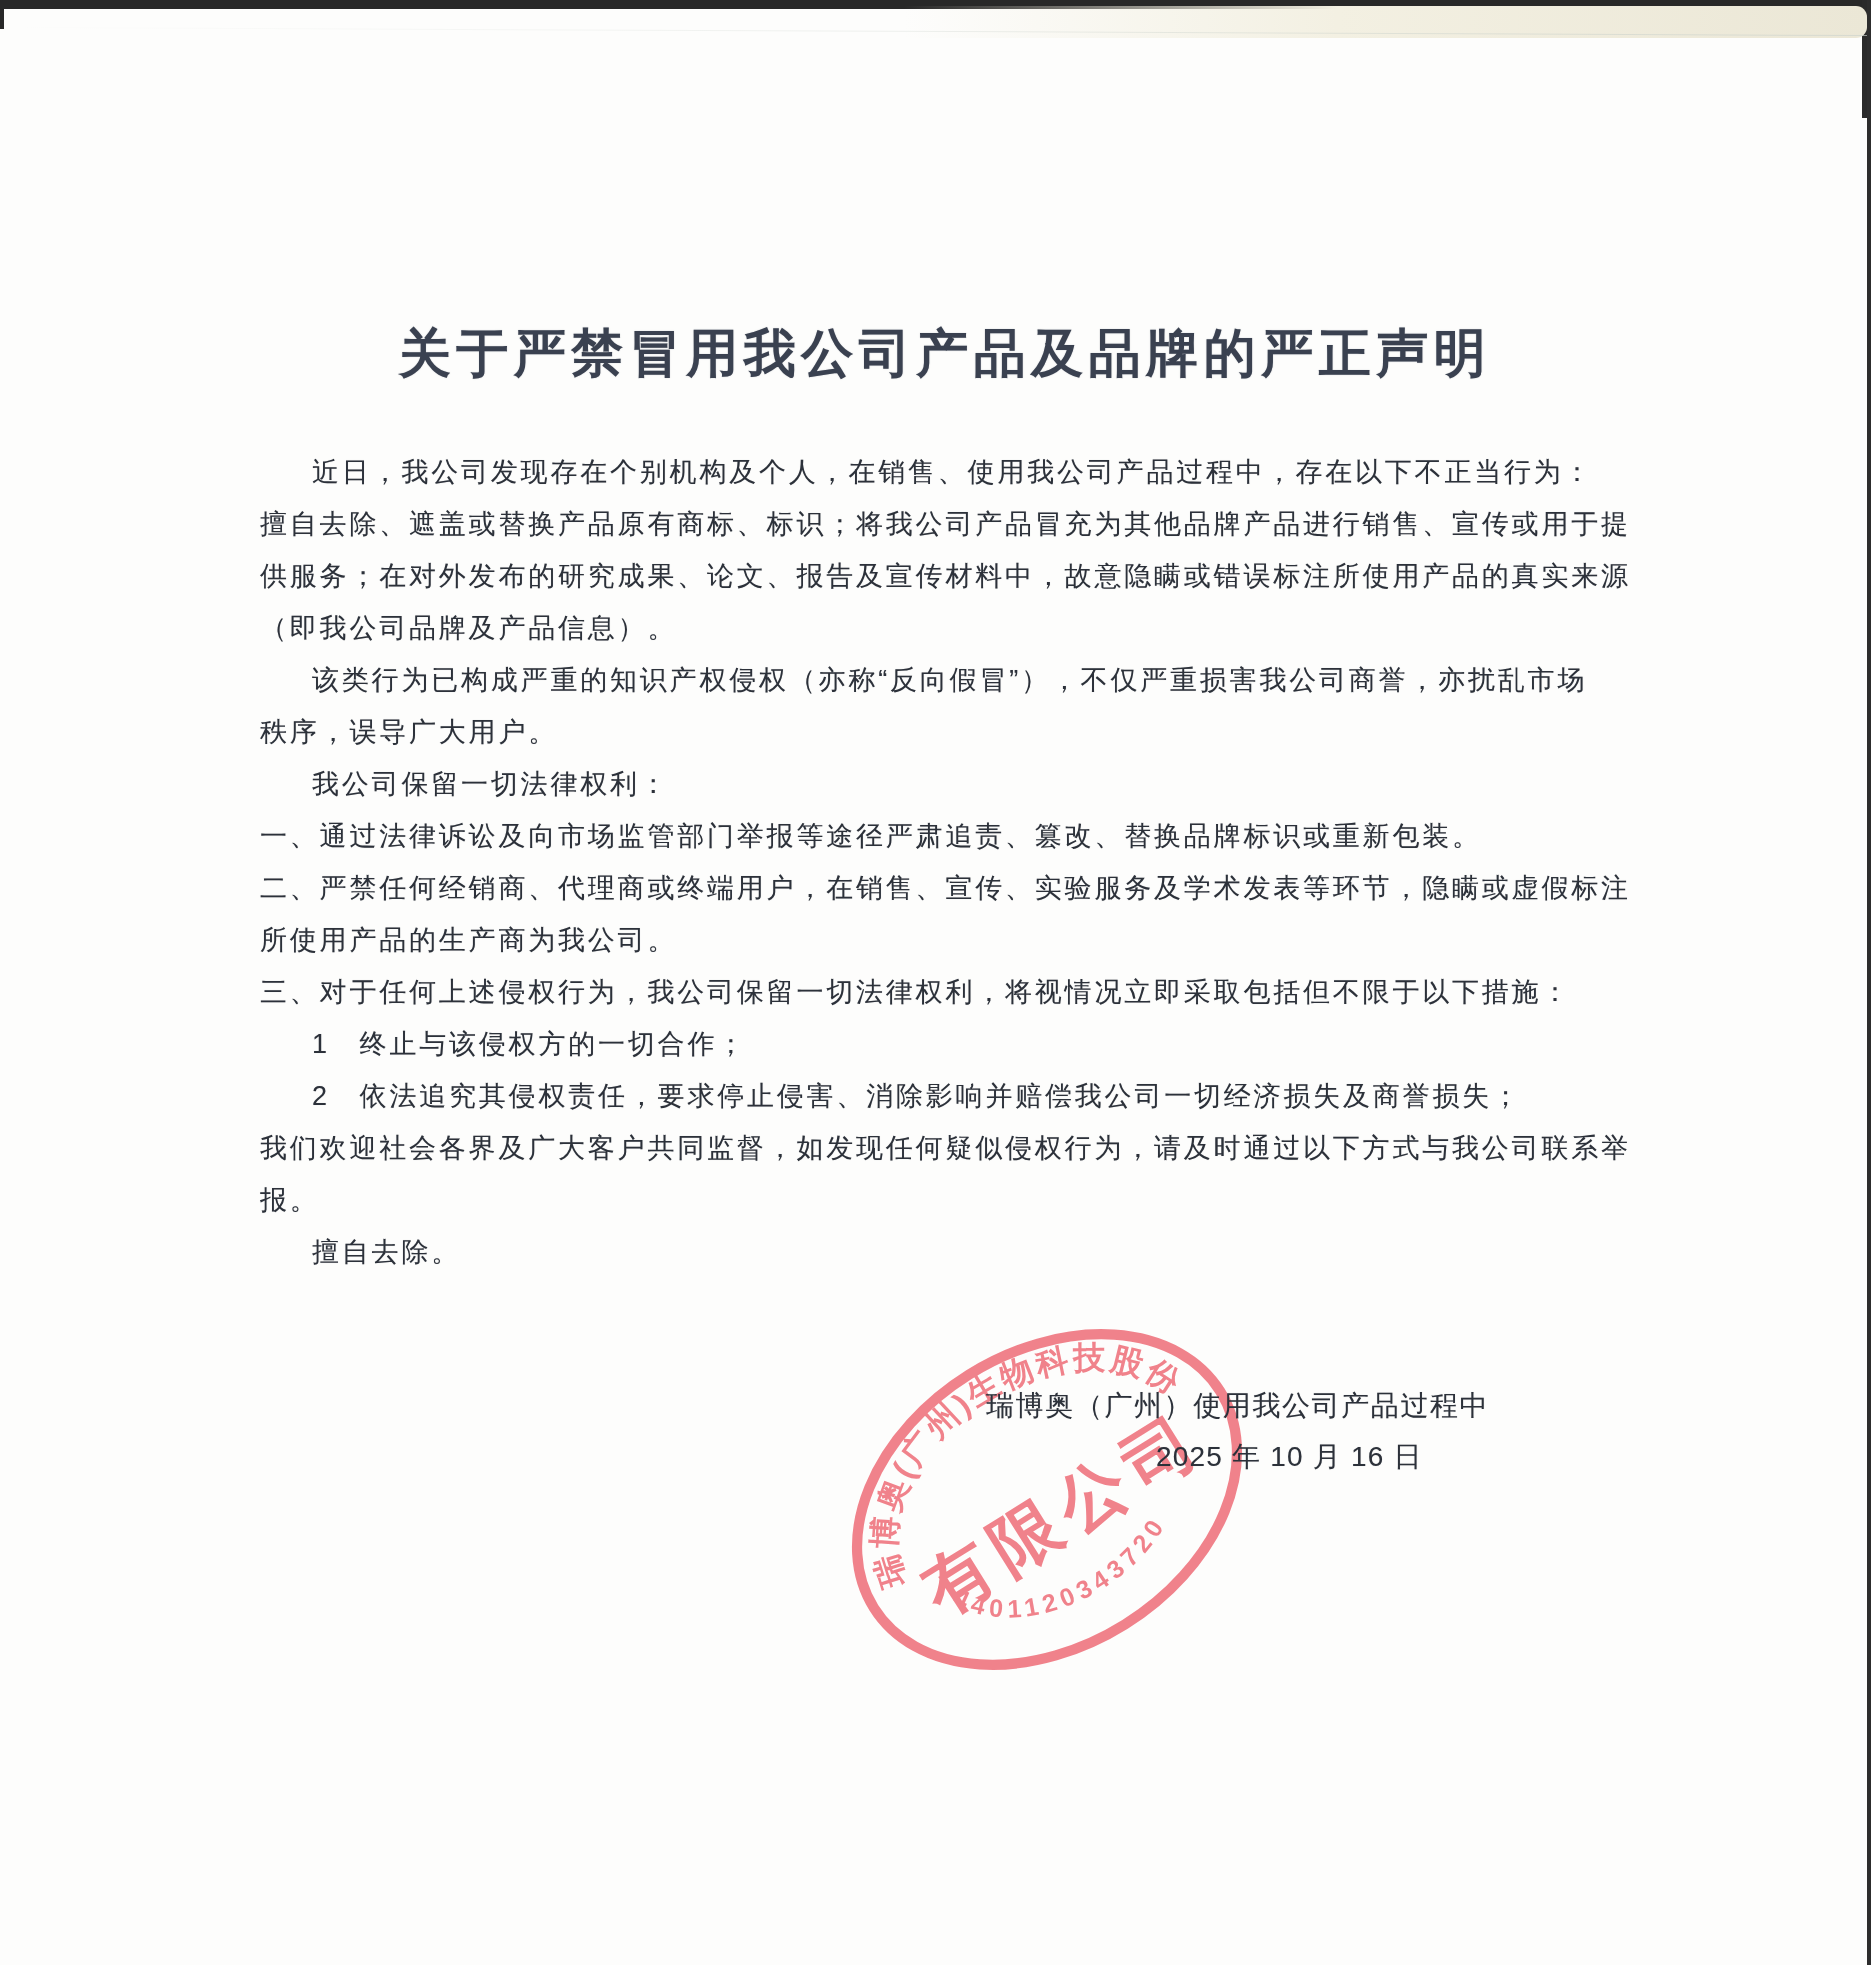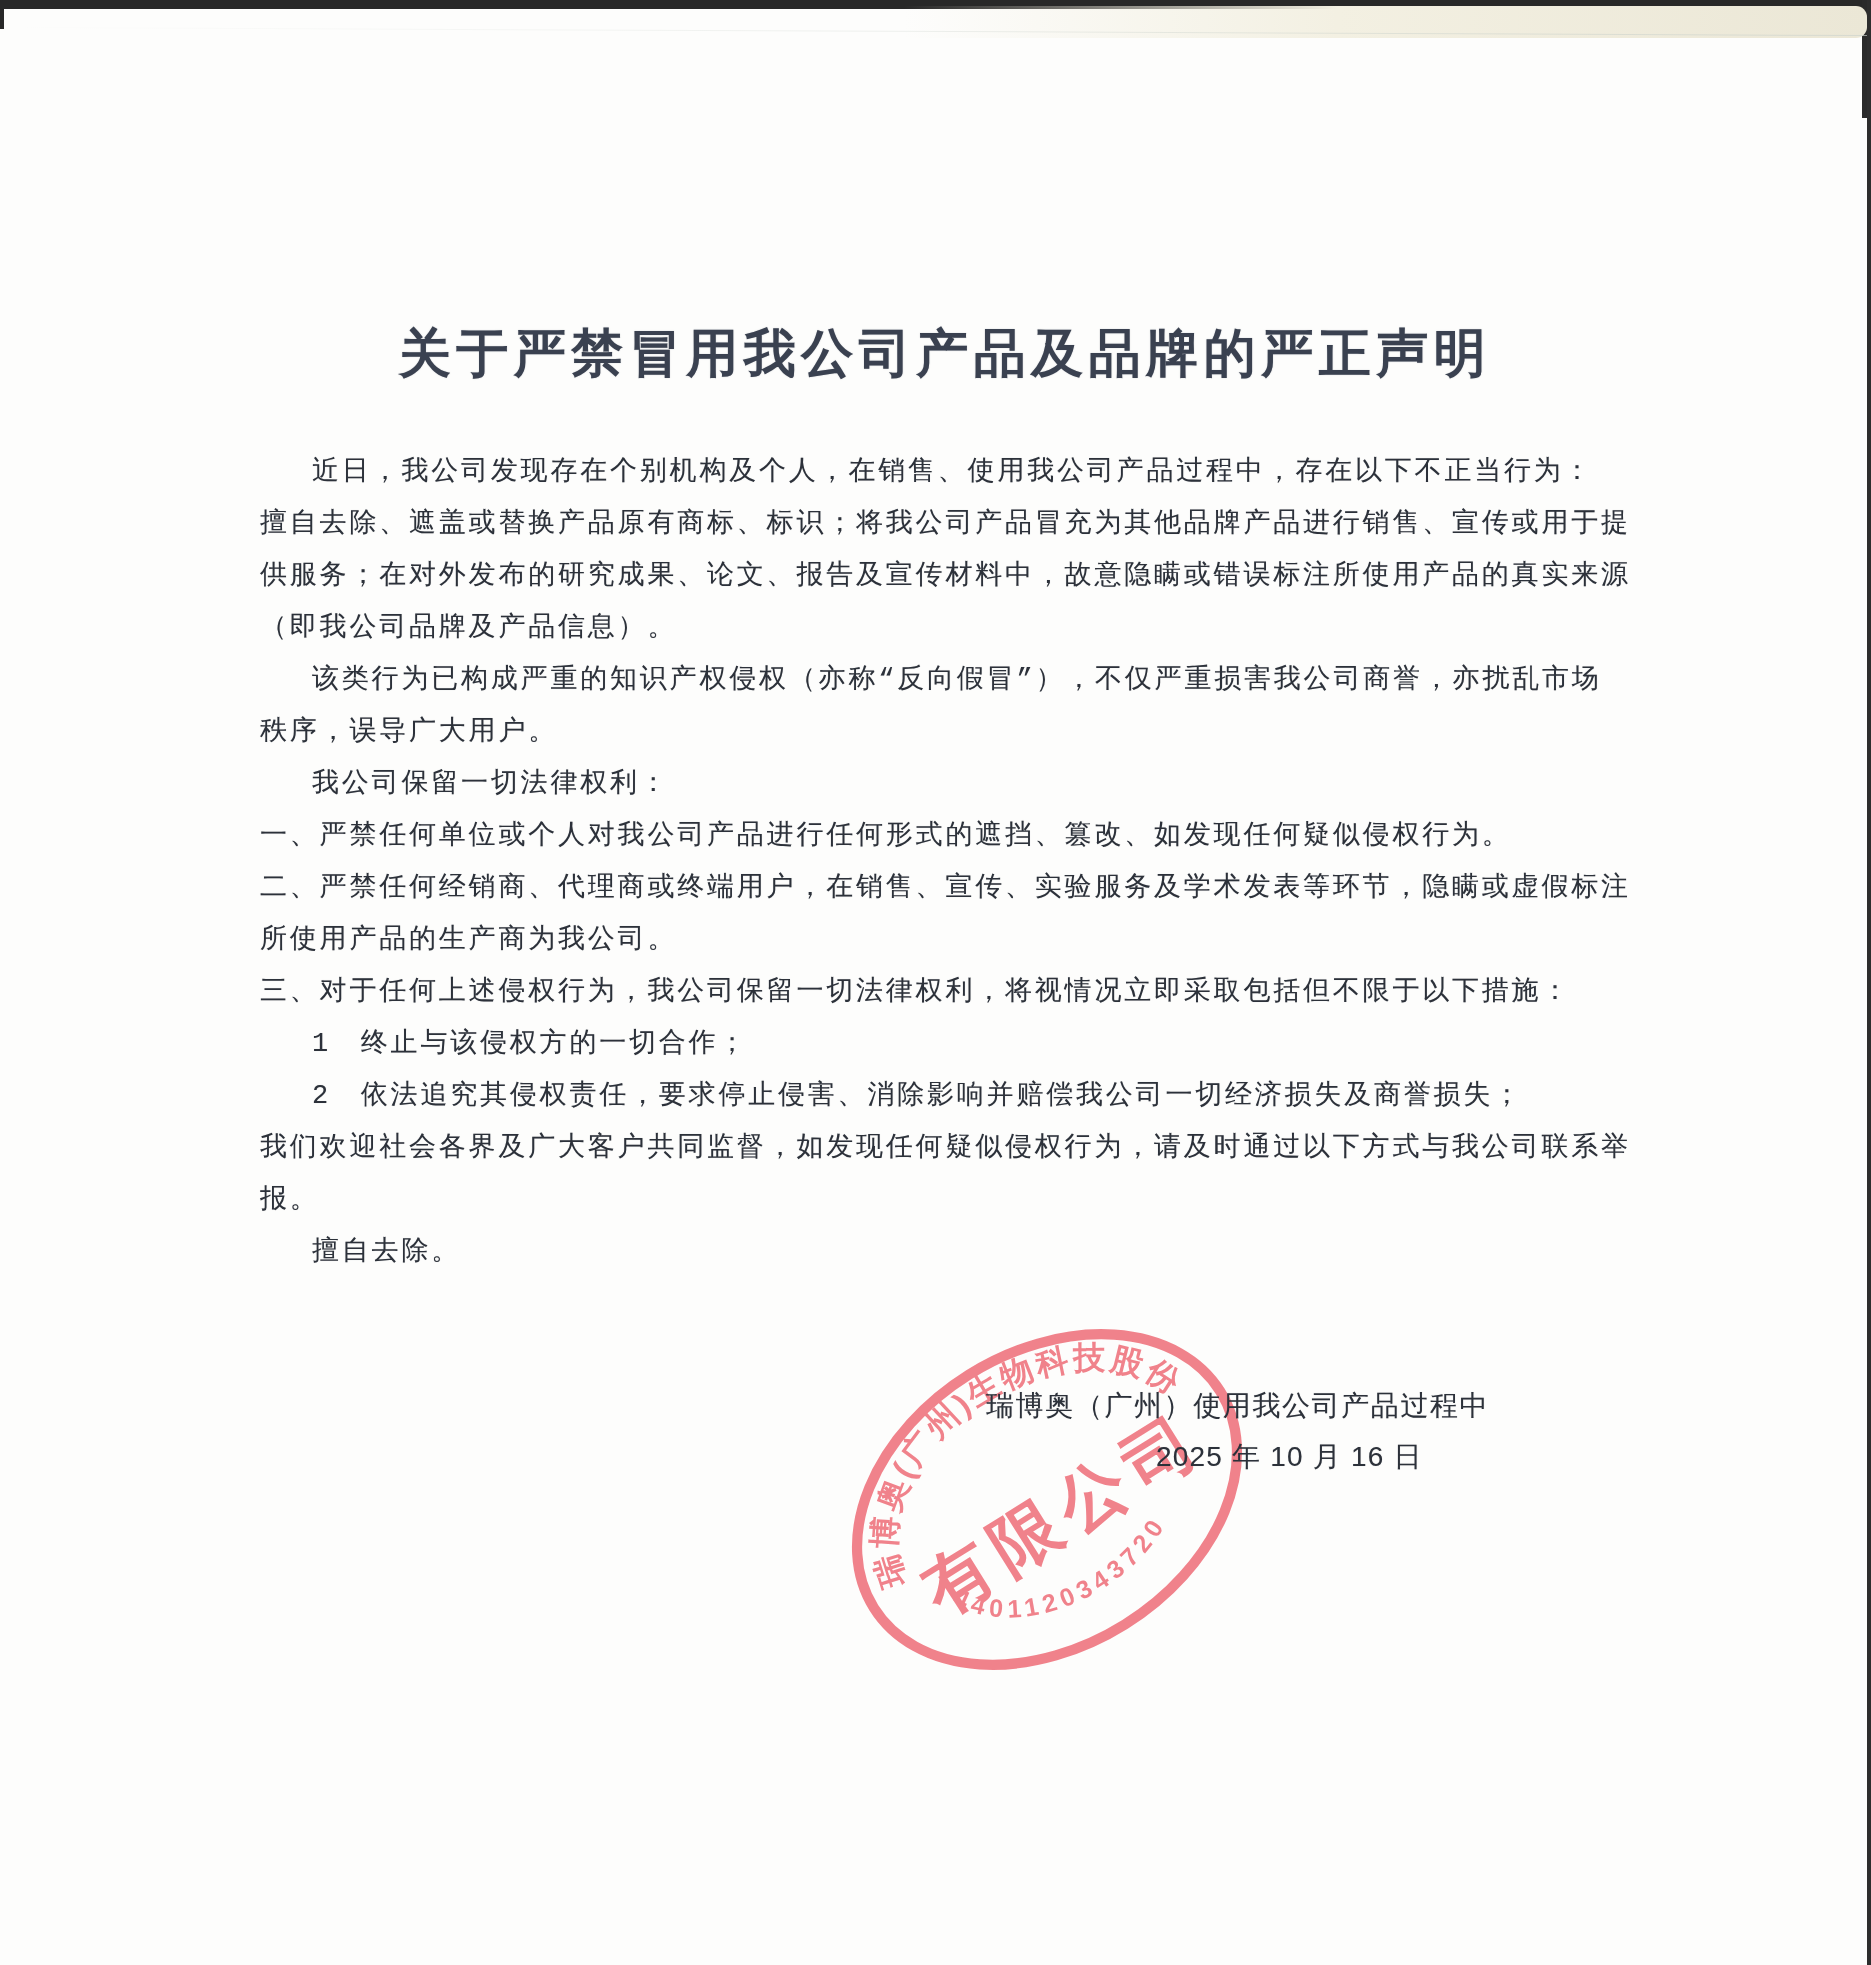--- a/index.html
+++ b/index.html
@@ -30,21 +30,21 @@
     position:absolute;left:0;top:310px;width:100%;margin:9px;
     text-align:center;
     font-size:52px;font-weight:700;letter-spacing:5.5px;
     color:#3a4150;text-shadow:0 0 1.2px rgba(58,65,80,.35);
   }
   .body-block{
     position:absolute;left:260px;top:446px;width:1348px;
     font-size:27px;color:#2c313a;letter-spacing:2.8px;
     text-shadow:0 0 0.8px rgba(44,49,58,.28);
   }
-  .line{height:52px;line-height:52px;white-space:nowrap;font-family:Liberation Mono, monospace;}
+  .line{height:52px;line-height:52px;white-space:nowrap;}
   .ind{padding-left:52px;}
   .sig-company{
     position:absolute;left:986px;top:1387px;z-index:3;
     font-size:28px;letter-spacing:1.6px;color:#2c313a;white-space:nowrap;
     text-shadow:0 0 0.8px rgba(44,49,58,.28);
   }
   .sig-date{
     position:absolute;left:1156px;top:1438px;z-index:3;
     font-size:28px;letter-spacing:1.2px;color:#2c313a;white-space:nowrap;
     text-shadow:0 0 0.8px rgba(44,49,58,.28);
@@ -74,21 +74,21 @@
   <h1 class="title">关于严禁冒用我公司产品及品牌的严正声明</h1>
 
   <div class="body-block">
     <div class="line ind">近日，我公司发现存在个别机构及个人，在销售、使用我公司产品过程中，存在以下不正当行为：</div>
     <div class="line">擅自去除、遮盖或替换产品原有商标、标识；将我公司产品冒充为其他品牌产品进行销售、宣传或用于提</div>
     <div class="line">供服务；在对外发布的研究成果、论文、报告及宣传材料中，故意隐瞒或错误标注所使用产品的真实来源</div>
     <div class="line">（即我公司品牌及产品信息）。</div>
     <div class="line ind">该类行为已构成严重的知识产权侵权（亦称“反向假冒”），不仅严重损害我公司商誉，亦扰乱市场</div>
     <div class="line">秩序，误导广大用户。</div>
     <div class="line ind">我公司保留一切法律权利：</div>
-    <div class="line">一、严禁任何单位或个人对我公司产品进行任何形式的遮挡、篡改、如发现任何疑似侵权行为。</div>
+    <div class="line">一、通过法律诉讼及向市场监管部门举报等途径严肃追责、篡改、替换品牌标识或重新包装。</div>
     <div class="line">二、严禁任何经销商、代理商或终端用户，在销售、宣传、实验服务及学术发表等环节，隐瞒或虚假标注</div>
     <div class="line">所使用产品的生产商为我公司。</div>
     <div class="line">三、对于任何上述侵权行为，我公司保留一切法律权利，将视情况立即采取包括但不限于以下措施：</div>
     <div class="line ind">1　终止与该侵权方的一切合作；</div>
     <div class="line ind">2　依法追究其侵权责任，要求停止侵害、消除影响并赔偿我公司一切经济损失及商誉损失；</div>
     <div class="line">我们欢迎社会各界及广大客户共同监督，如发现任何疑似侵权行为，请及时通过以下方式与我公司联系举</div>
     <div class="line">报。</div>
     <div class="line ind">擅自去除。</div>
   </div>
 

